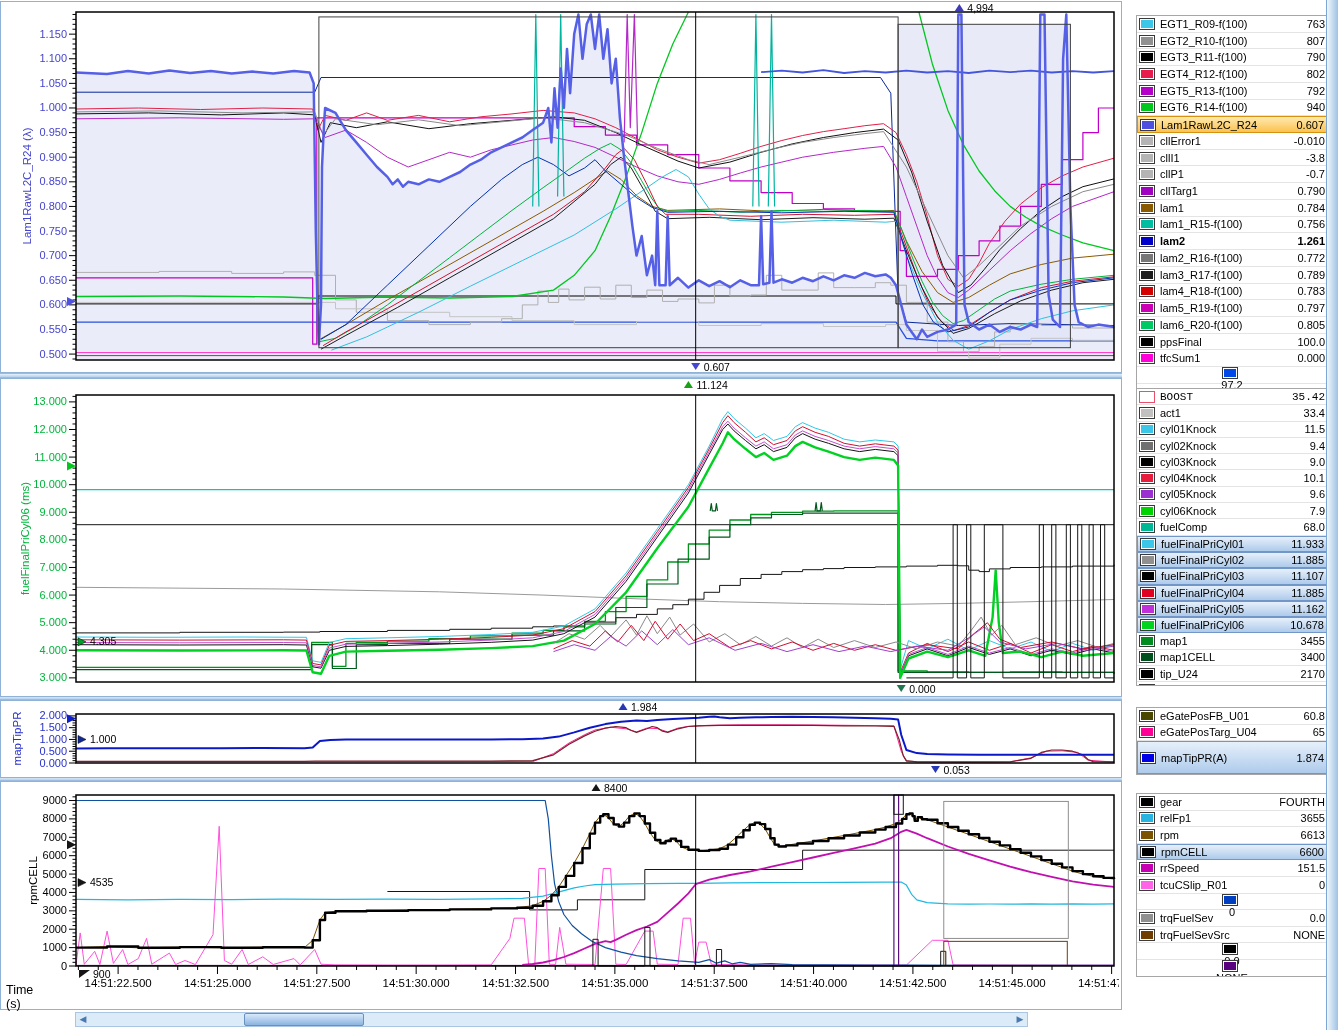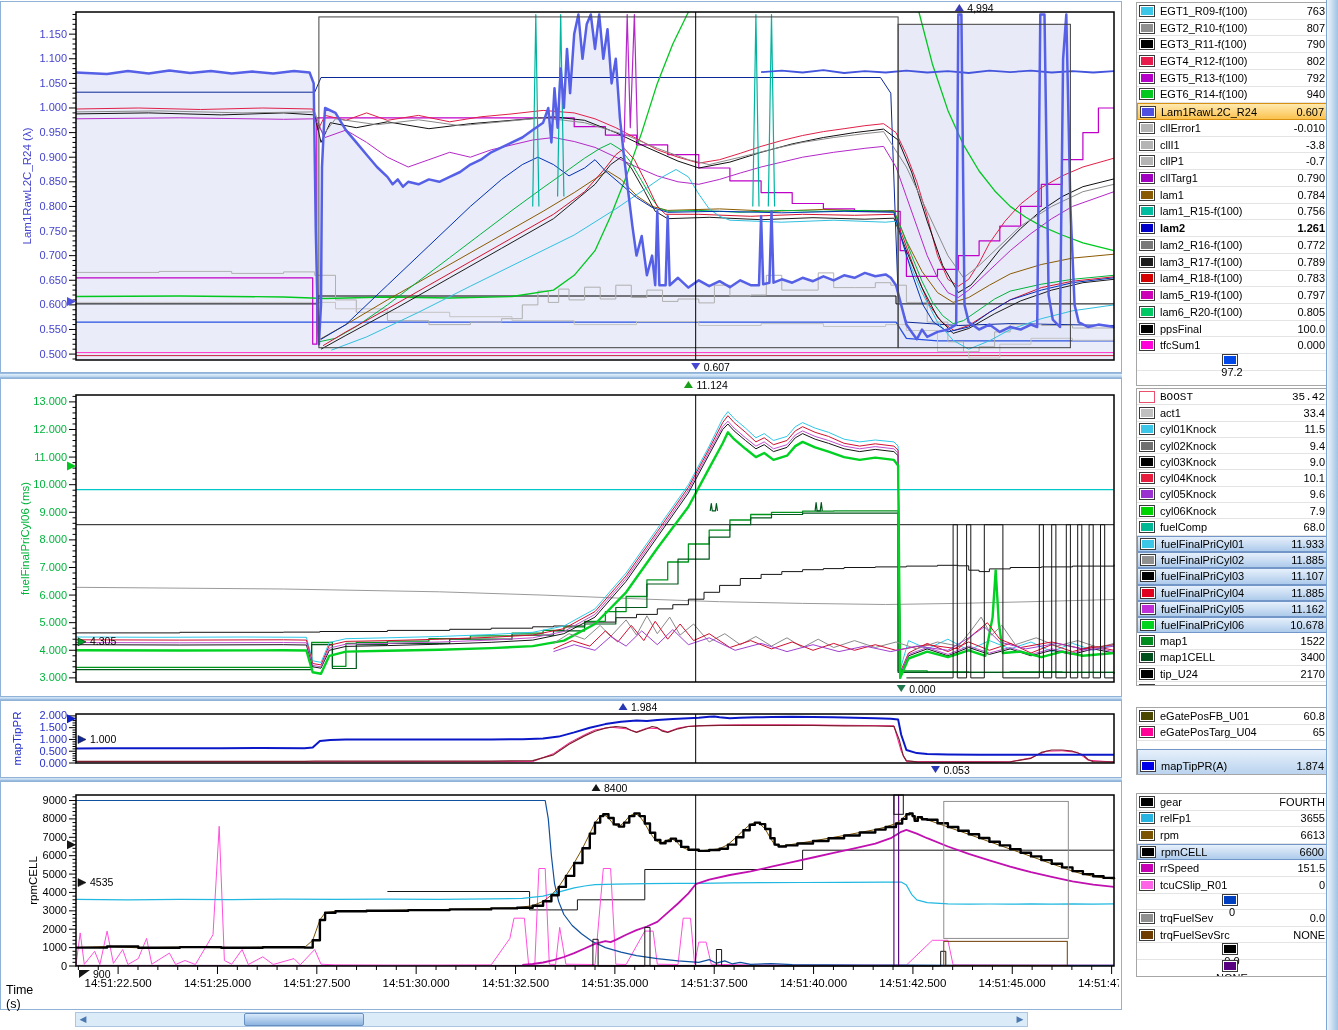--- a/index.html
+++ b/index.html
@@ -458,21 +458,21 @@
     <div>Time</div>
     <div>(s)</div>
   </div>
   <div id="hscroll">
     <div class="harrow" style="left:0">◀</div>
     <div class="harrow" style="right:0">▶</div>
     <div id="hthumb" style="left: 168px; width: 120px;"></div>
   </div>
 </div>
 <div id="legends-host">
-    <div class="legend-panel" style="top: 2px; height: 384px;">
+    <div class="legend-panel" style="top: 15px; height: 452px;">
       <div class="legend-row" style="height: 16.72px;">
         <span class="sw" style="background: rgb(60, 198, 232);"></span>
         <span class="nm">EGT1_R09-f(100)</span>
         <span class="vl">763</span>
       </div>
       <div class="legend-row" style="height: 16.72px;">
         <span class="sw" style="background: rgb(144, 144, 144);"></span>
         <span class="nm">EGT2_R10-f(100)</span>
         <span class="vl">807</span>
       </div>
@@ -649,21 +649,21 @@
         <span class="vl">11.162</span>
       </div>
       <div class="legend-row hl-blue" style="height: 16.3px;">
         <span class="sw" style="background: rgb(0, 212, 30);"></span>
         <span class="nm">fuelFinalPriCyl06</span>
         <span class="vl">10.678</span>
       </div>
       <div class="legend-row" style="height: 16.3px;">
         <span class="sw" style="background: rgb(0, 140, 30);"></span>
         <span class="nm">map1</span>
-        <span class="vl">1522</span>
+        <span class="vl">3455</span>
       </div>
       <div class="legend-row" style="height: 16.3px;">
         <span class="sw" style="background: rgb(0, 80, 30);"></span>
         <span class="nm">map1CELL</span>
         <span class="vl">3400</span>
       </div>
       <div class="legend-row" style="height: 16.3px;">
         <span class="sw" style="background: rgb(0, 0, 0);"></span>
         <span class="nm">tip_U24</span>
         <span class="vl">2170</span>
@@ -678,21 +678,21 @@
       <div class="legend-row" style="height: 16.5px;">
         <span class="sw" style="background: rgb(74, 72, 0);"></span>
         <span class="nm">eGatePosFB_U01</span>
         <span class="vl">60.8</span>
       </div>
       <div class="legend-row" style="height: 16.5px;">
         <span class="sw" style="background: rgb(255, 0, 150);"></span>
         <span class="nm">eGatePosTarg_U04</span>
         <span class="vl">65</span>
       </div>
-      <div class="legend-row hl-blue" style="height: 33px; margin-top: 8px;">
+      <div class="legend-row hl-blue" style="height: 33px;">
         <span class="sw" style="background: rgb(0, 0, 232);"></span>
         <span class="nm">mapTipPR(A)</span>
         <span class="vl">1.874</span>
       </div>
     </div>
     <div class="legend-panel" style="top: 793px; height: 184px;">
       <div class="legend-row" style="height: 16.6px;">
         <span class="sw" style="background: rgb(0, 0, 0);"></span>
         <span class="nm">gear</span>
         <span class="vl">FOURTH</span>

